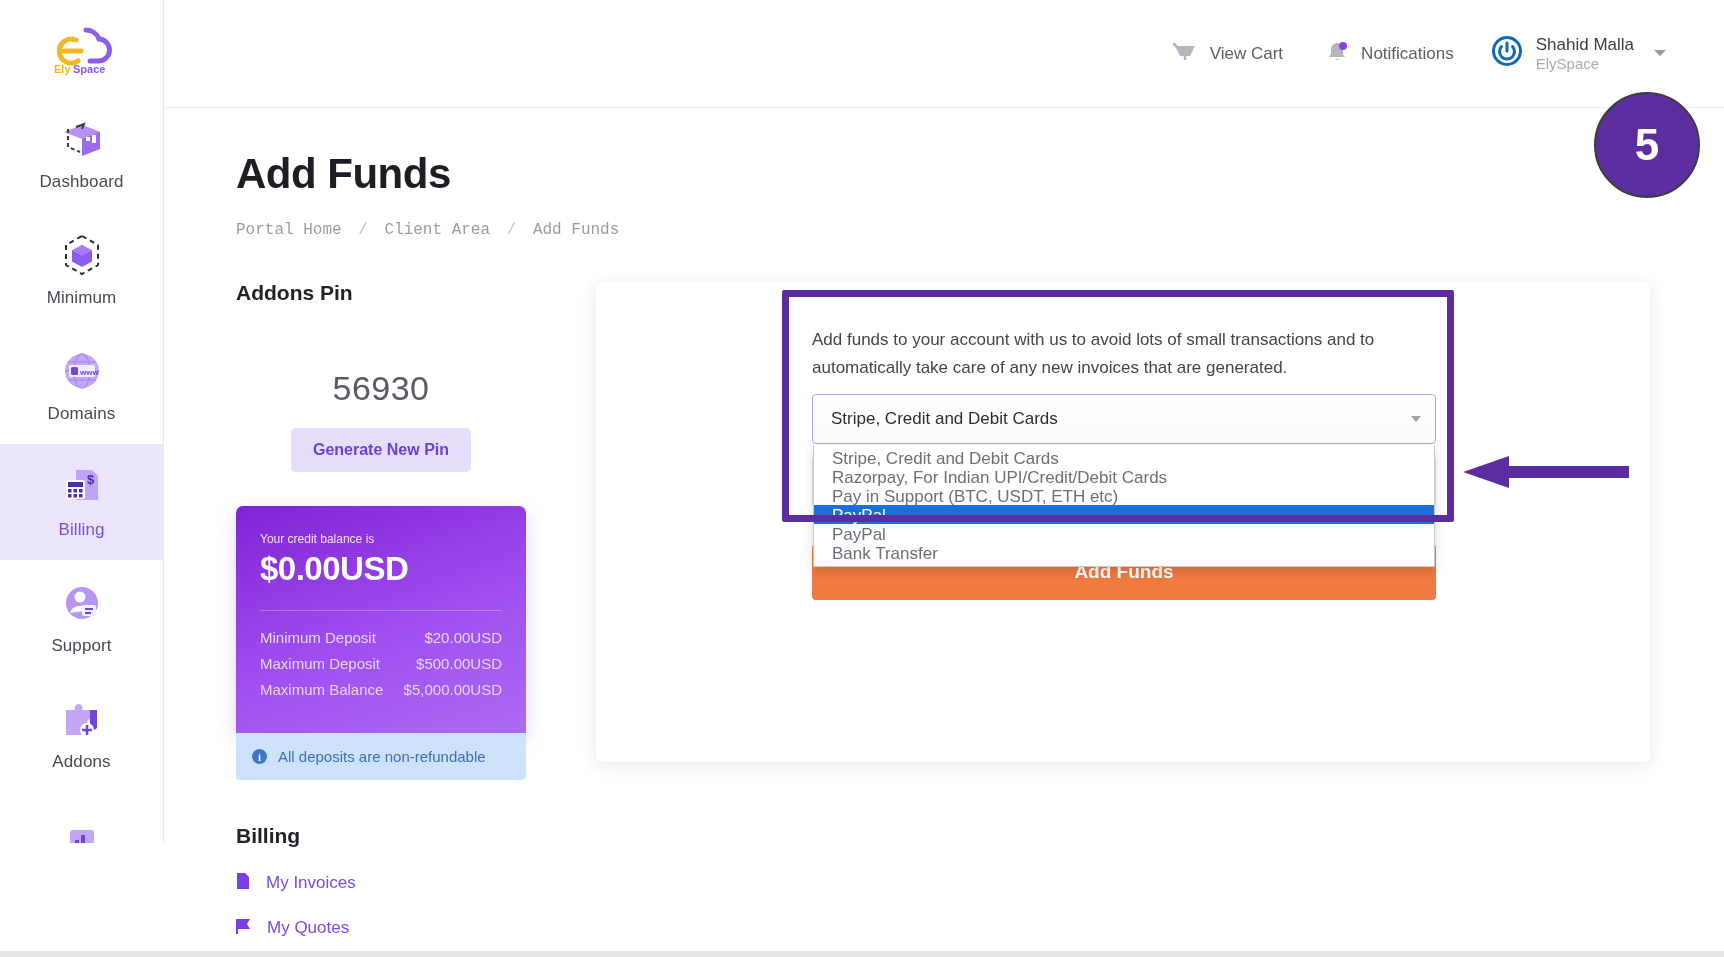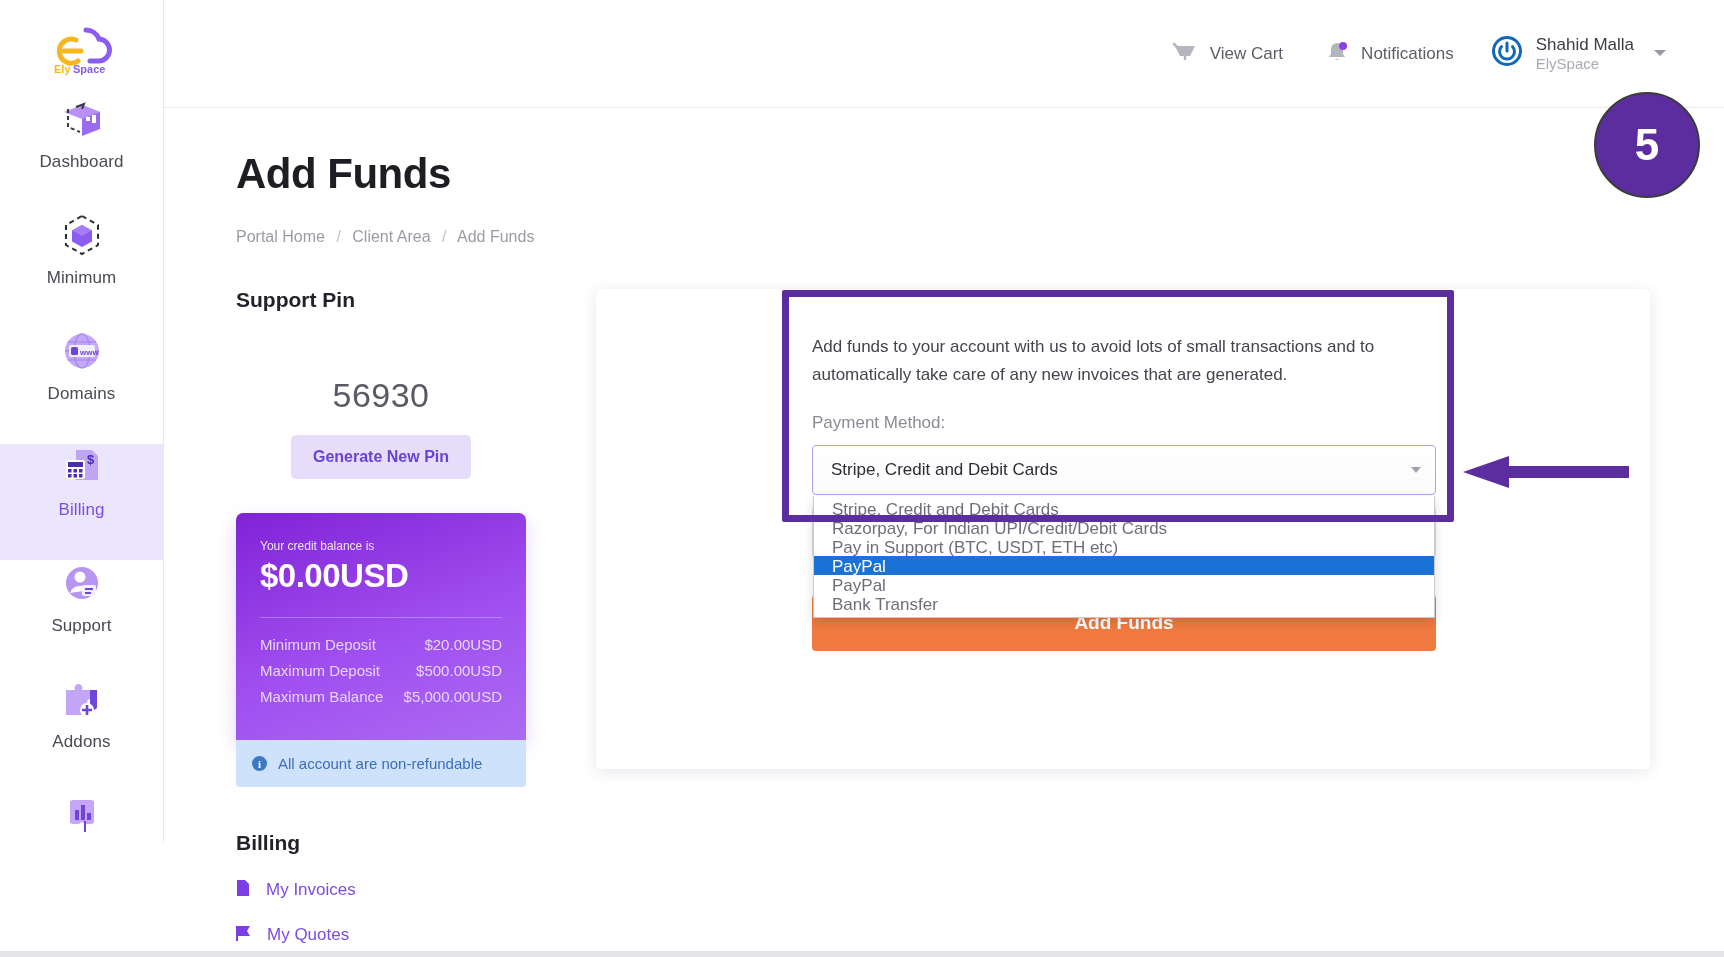--- a/index.html
+++ b/index.html
@@ -18,21 +18,21 @@
     border-right: 1px solid #e8e8ee;
     flex: 0 0 164px;
     position: relative;
     overflow: hidden;
   }
   .brand { height: 96px; display:flex; align-items:center; justify-content:center; }
   .brand svg { display:block; }
   .nav-item {
     height: 116px;
     display: flex; flex-direction: column;
-    align-items: center; 
+    align-items: center; justify-content: center;
     gap: 10px;
     cursor: pointer;
     position: relative;
   }
   .nav-item.active { background: #ebe6fb; }
   .nav-icon { width: 46px; height: 46px; display:flex; align-items:center; justify-content:center; }
   .nav-label { font-size: 17px; color: #4a4a55; letter-spacing:.1px; }
   .nav-item.active .nav-label { color: #7a4fe0; }
 
   
@@ -55,21 +55,21 @@
     width:0;height:0;border-left:6px solid transparent;border-right:6px solid transparent;
     border-top:6px solid #9a9aa6; margin-left:6px;
   }
 
   .content { padding: 42px 0 0 0; position: relative; }
 
   .page-title {
     font-size: 42px; font-weight: bold; color: #1d1d24;
     margin-left: 72px; letter-spacing: -0.5px;
   }
-  .breadcrumb { margin-left: 72px; margin-top: 30px; font-size: 16px; color: #9b9ba6; }
+  .breadcrumb { margin-left: 72px; margin-top: 23px; font-size: 16px; color: #9b9ba6; font-family: Liberation Mono, monospace; }
   .breadcrumb span.sep { margin: 0 7px; color:#c2c2cc; }
   .breadcrumb a { color:#9b9ba6; text-decoration:none; }
 
   .cols { display:flex; margin-top: 42px; }
   .left-col { width: 400px; flex: 0 0 400px; padding-left: 72px; }
   .right-col { flex: 1; padding-left: 32px; padding-right: 58px; }
 
   .sec-title { font-size: 21px; font-weight: bold; color:#22222a; }
 
   .pin-wrap { margin-top: 64px; text-align:center; width: 290px; }
@@ -369,21 +369,21 @@
         <span class="sep">/</span>
         <a href="#">Client Area</a>
         <span class="sep">/</span>
         <a href="#">Add Funds</a>
       </nav>
 
       <div class="cols">
 
         <div class="left-col">
 
-          <div class="sec-title">Support Pin</div>
+          <div class="sec-title">Addons Pin</div>
 
           <div class="pin-wrap">
             <div class="pin-value">56930</div>
             <button class="pin-btn">Generate New Pin</button>
           </div>
 
           <div class="balance-card">
             <div class="bal-label">Your credit balance is</div>
             <div class="bal-amount">$0.00USD</div>
             <div class="bal-divider"></div>
@@ -396,21 +396,21 @@
               <span>$500.00USD</span>
             </div>
             <div class="bal-row">
               <span>Maximum Balance</span>
               <span>$5,000.00USD</span>
             </div>
           </div>
 
           <div class="alert-info">
             <span class="info-circle">i</span>
-            <span>All account are non-refundable</span>
+            <span>All deposits are non-refundable</span>
           </div>
 
           <div class="billing-head">Billing</div>
 
           <div class="billing-link">
             <span>
               <svg width="14" height="18" viewBox="0 0 14 18">
                 <path d="M1 1 h8 l4 4 v12 h-12 z" fill="#7b3fe4"></path>
               </svg>
             </span>
@@ -426,21 +426,20 @@
             </span>
             <span class="bl-label">My Quotes</span>
           </div>
         </div>
 
         <div class="right-col">
           <section class="panel">
             <div class="panel-inner">
               <p class="intro">Add funds to your account with us to avoid lots of small transactions and to automatically take care of any new invoices that are generated.</p>
 
-              <div class="field-label">Payment Method:</div>
 
               <div class="select-shell">
                 <div class="select-box">
                   <span>Stripe, Credit and Debit Cards</span>
                   <span class="select-caret"></span>
                 </div>
 
                 <div class="select-list">
                   <div class="opt">Stripe, Credit and Debit Cards</div>
                   <div class="opt">Razorpay, For Indian UPI/Credit/Debit Cards</div>

